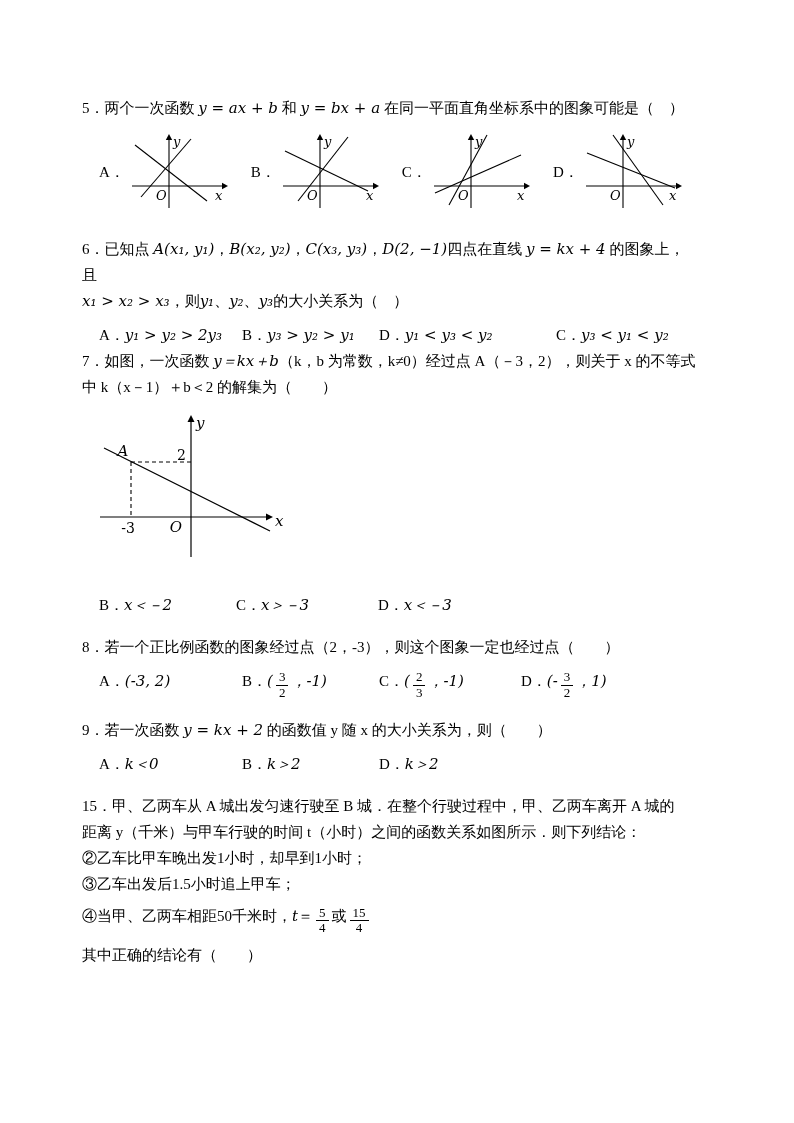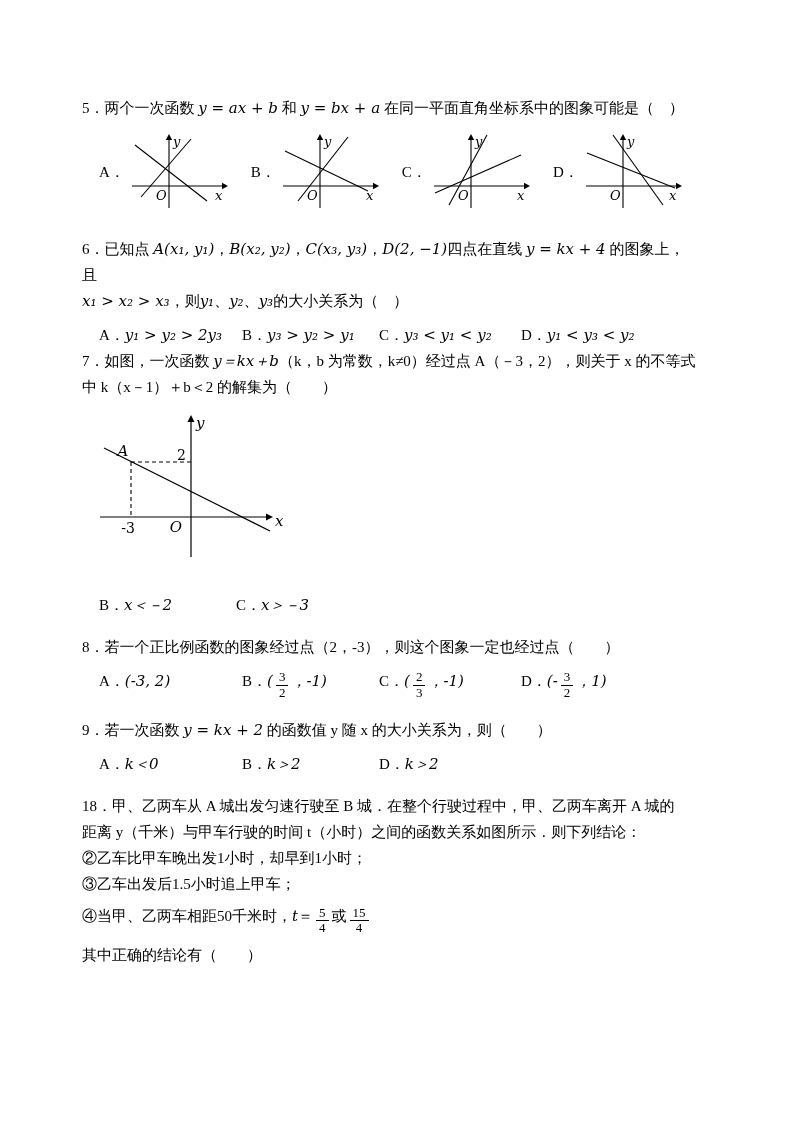--- a/index.html
+++ b/index.html
@@ -123,22 +123,22 @@
 
     </div>
   </section>
 
   <section id="q6" class="mt24">
     <p class="qtext"><span>6．已知点</span> <span class="math">A(x₁, y₁)</span><span>，</span><span class="math">B(x₂, y₂)</span><span>，</span><span class="math">C(x₃, y₃)</span><span>，</span><span class="math">D(2, −1)</span><span>四点在直线</span> <span class="math">y = kx + 4</span> <span>的图象上，且</span></p>
     <p class="qtext"><span class="math">x₁ &gt; x₂ &gt; x₃</span><span>，则</span><span class="math">y₁</span><span>、</span><span class="math">y₂</span><span>、</span><span class="math">y₃</span><span>的大小关系为（　）</span></p>
     <div class="opts">
       <div class="opt o1"><span>A．</span><span class="math">y₁ &gt; y₂ &gt; 2y₃</span></div>
       <div class="opt o2"><span>B．</span><span class="math">y₃ &gt; y₂ &gt; y₁</span></div>
+      <div class="opt o4"><span>D．</span><span class="math">y₁ &lt; y₃ &lt; y₂</span></div>
       <div class="opt o3"><span>C．</span><span class="math">y₃ &lt; y₁ &lt; y₂</span></div>
-      <div class="opt o4"><span>D．</span><span class="math">y₁ &lt; y₃ &lt; y₂</span></div>
     </div>
   </section>
 
   <section id="q7" class="mt18">
     <p class="qtext"><span>7．如图，一次函数</span> <span class="math">y＝kx＋b</span><span>（k，b 为常数，k≠0）经过点 A（－3，2），则关于 x 的不等式中 k（x－1）＋b＜2 的解集为（　　）</span></p>
 
     <div class="q7graph-wrap">
       <svg class="q7graph" viewBox="0 0 190 150" width="190" height="150">
         <g>
           <line x1="4" y1="105" x2="170" y2="105"></line>
@@ -156,20 +156,21 @@
         <text class="axis-txt-lg" x="86" y="120" text-anchor="end">O</text>
         <text class="axis-txt-lg" x="27" y="44" text-anchor="middle">A</text>
         <text class="num-txt" x="90" y="48" text-anchor="end">2</text>
         <text class="num-txt" x="32" y="121" text-anchor="middle">-3</text>
       </svg>
     </div>
 
     <div class="opts opts-after-graph">
       <div class="opt o2"><span>B．</span><span class="math">x＜－2</span></div>
       <div class="opt o3"><span>C．</span><span class="math">x＞－3</span></div>
+      <div class="opt o4"><span>D．</span><span class="math">x＜－3</span></div>
     </div>
   </section>
 
   <section id="q8" class="mt16">
     <p class="qtext">8．若一个正比例函数的图象经过点（2，-3），则这个图象一定也经过点（　　）</p>
     <div class="opts">
       <div class="opt o1"><span>A．</span><span class="math">(-3, 2)</span></div>
       <div class="opt o2"><span>B．</span><span class="math">(</span><span class="frac"><span class="num">3</span><span class="den">2</span></span><span class="math">，-1)</span></div>
       <div class="opt o3"><span>C．</span><span class="math">(</span><span class="frac"><span class="num">2</span><span class="den">3</span></span><span class="math">，-1)</span></div>
       <div class="opt o4"><span>D．</span><span class="math">(-</span><span class="frac"><span class="num">3</span><span class="den">2</span></span><span class="math">，1)</span></div>
@@ -179,21 +180,21 @@
   <section id="q9" class="mt16">
     <p class="qtext"><span>9．若一次函数</span> <span class="math">y = kx + 2</span> <span>的函数值 y 随 x 的大小关系为，则（　　）</span></p>
     <div class="opts">
       <div class="opt o1"><span>A．</span><span class="math">k＜0</span></div>
       <div class="opt o2"><span>B．</span><span class="math">k＞2</span></div>
       <div class="opt o4"><span>D．</span><span class="math">k＞2</span></div>
     </div>
   </section>
 
   <section id="q10" class="mt16">
-    <p class="qtext">18．甲、乙两车从 A 城出发匀速行驶至 B 城．在整个行驶过程中，甲、乙两车离开 A 城的</p>
+    <p class="qtext">15．甲、乙两车从 A 城出发匀速行驶至 B 城．在整个行驶过程中，甲、乙两车离开 A 城的</p>
     <p class="qtext">距离 y（千米）与甲车行驶的时间 t（小时）之间的函数关系如图所示．则下列结论：</p>
     <p class="qtext">②乙车比甲车晚出发1小时，却早到1小时；</p>
     <p class="qtext">③乙车出发后1.5小时追上甲车；</p>
     <p class="qtext tall"><span>④当甲、乙两车相距50千米时，</span><span class="math">t</span><span>＝</span><span class="frac"><span class="num">5</span><span class="den">4</span></span><span>或</span><span class="frac"><span class="num">15</span><span class="den">4</span></span></p>
     <p class="qtext tall">其中正确的结论有（　　）</p>
   </section>
 
 </div>
 
 </body></html>

